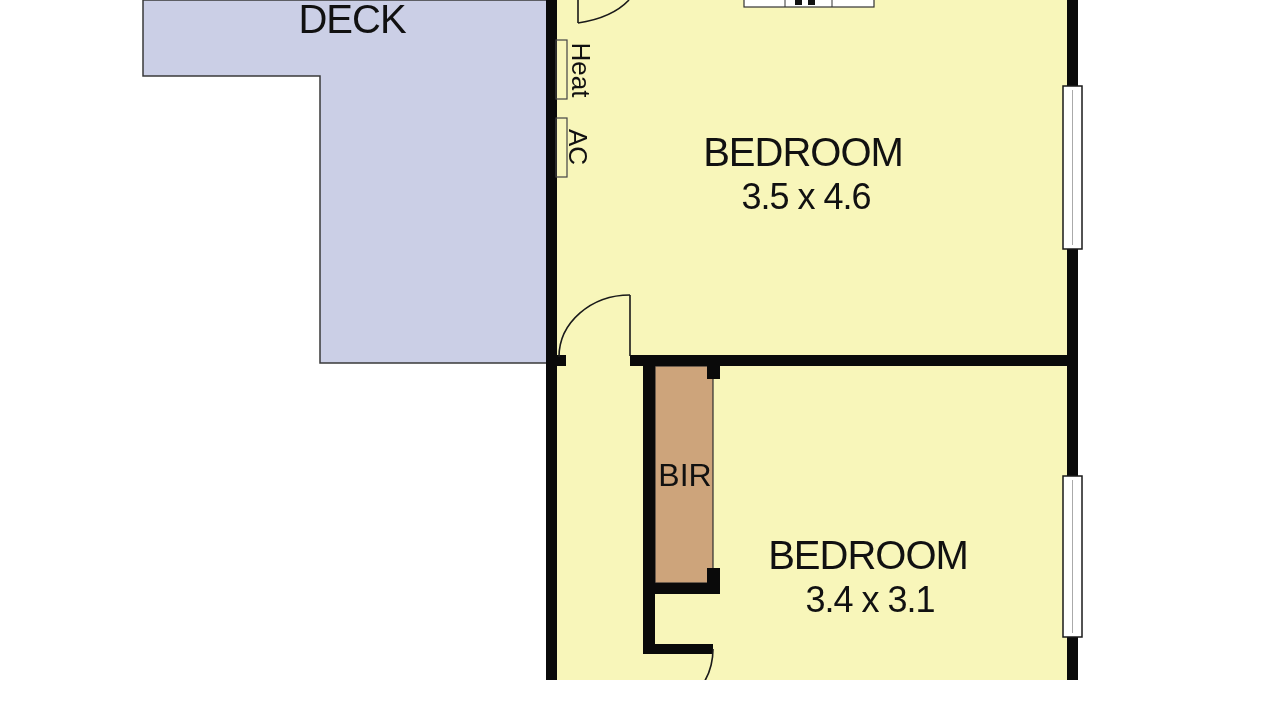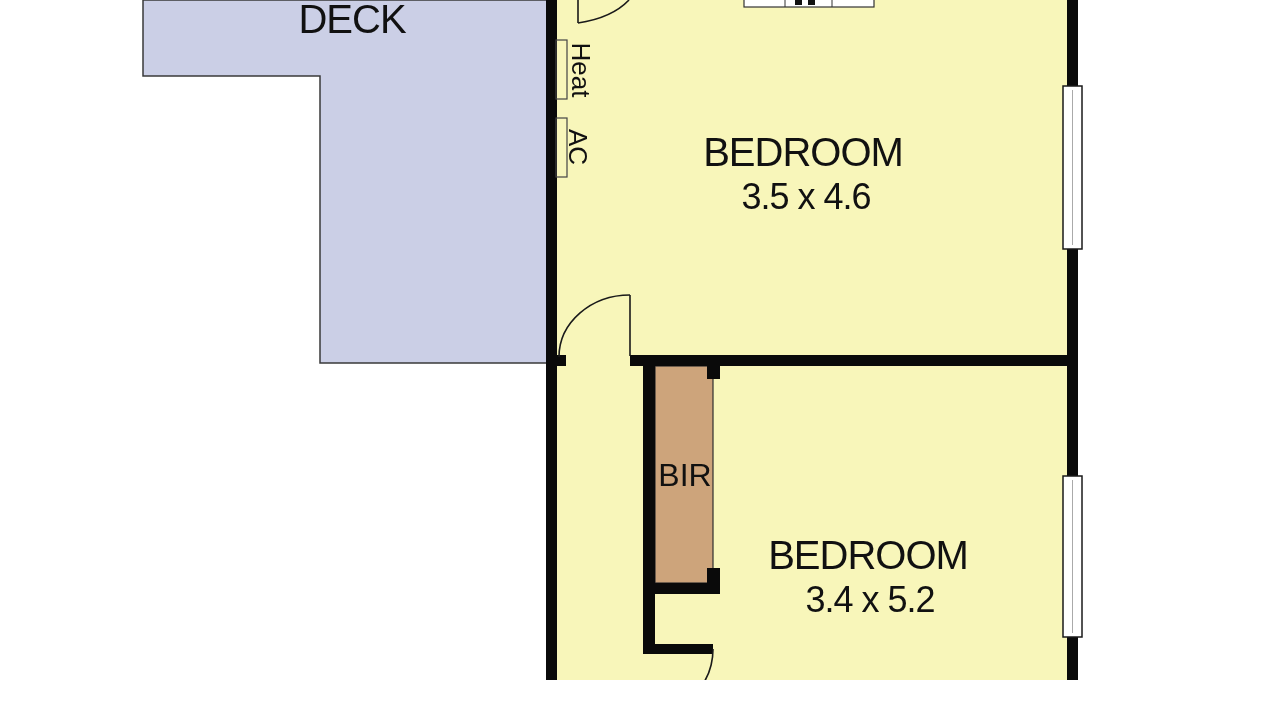--- a/index.html
+++ b/index.html
@@ -82,20 +82,20 @@
       <path d="M 713 649 A 63 64 0 0 1 650 713"></path>
     </g>
   </svg>
 
   <div class="label room-name" style="left:352px; top:19px;">DECK</div>
 
   <div class="label room-name" style="left:803px; top:152px;">BEDROOM</div>
   <div class="label room-dims" style="left:806px; top:197px;">3.5 x 4.6</div>
 
   <div class="label room-name" style="left:868px; top:555px;">BEDROOM</div>
-  <div class="label room-dims" style="left:870px; top:600px;">3.4 x 5.2</div>
+  <div class="label room-dims" style="left:870px; top:600px;">3.4 x 3.1</div>
 
   <div class="label robe-label" style="left:685px; top:475px;">BIR</div>
 
   <div class="label unit-label" style="left:581px; top:70px;">Heat</div>
   <div class="label unit-label" style="left:578px; top:147px;">AC</div>
 
 </div>
 
 </body></html>

